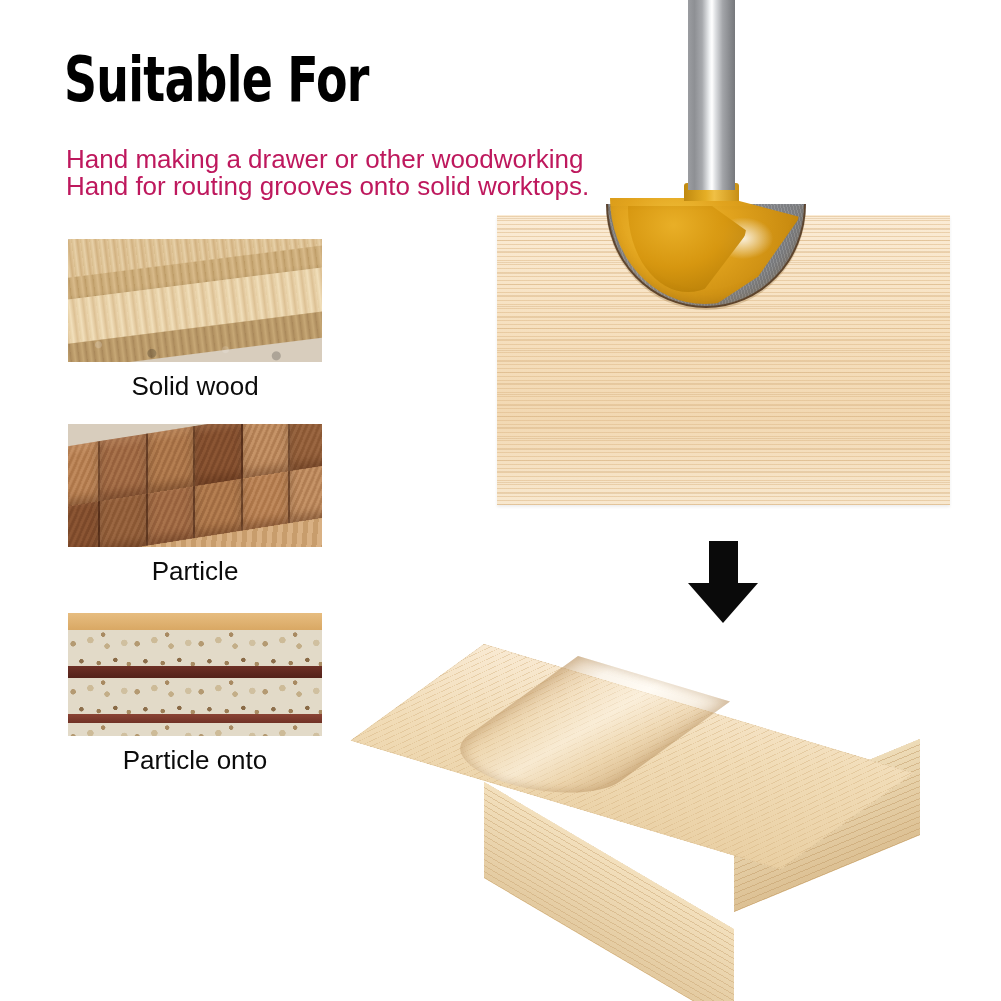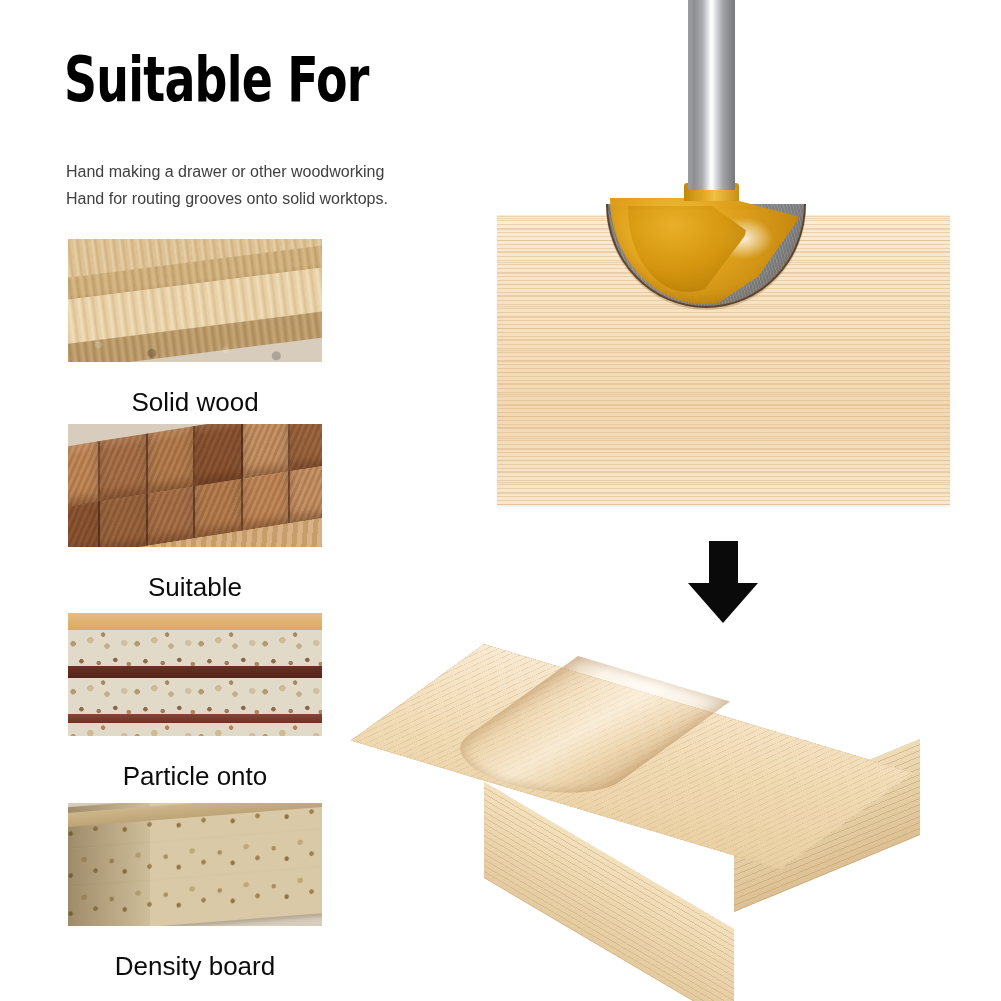--- a/index.html
+++ b/index.html
@@ -36,44 +36,44 @@
     color: #000000;
     transform: scaleX(0.74);
     transform-origin: left top;
     white-space: nowrap;
   }
 
   
   #subcopy {
     position: absolute;
     left: 66px;
-    top: 158px;
+    top: 146px;
     font-family: "Liberation Sans", sans-serif;
-    font-size: 16px;
+    font-size: 26px;
     line-height: 27px;
-    color: #404040;
+    color: #be185d;
     white-space: nowrap;
   }
   #subcopy .line { display: block; }
 
   
   .material {
     position: absolute;
     left: 68px;
     width: 254px;
   }
   .material .thumb {
     width: 254px;
     height: 123px;
     position: relative;
     overflow: hidden;
     background: #d8cdbd;
   }
   .material .caption {
-    margin-top: 25px;
+    margin-top: 9px;
     width: 254px;
     text-align: center;
     font-family: "Liberation Sans", sans-serif;
     font-size: 26px;
     line-height: 30px;
     color: #0b0b0b;
     white-space: nowrap;
   }
   #material-0 { top: 239px; }
   #material-1 { top: 424px; }
@@ -465,50 +465,35 @@
       </div>
       <div class="row r1">
         <div class="blk c1"></div>
           <div class="blk c0"></div>
           <div class="blk c3"></div>
         <div class="blk c2"></div>
           <div class="blk c5"></div>
           <div class="blk c4"></div>
       </div>
     </div>
-    <div class="caption">Suitable</div>
+    <div class="caption">Particle</div>
   </div>
 
   <div class="material" id="material-2">
     <div class="thumb tw-part">
       <div class="veneer"></div>
       <div class="chip l1"></div>
       <div class="band b1"></div>
       <div class="chip l2"></div>
       <div class="band b2"></div>
       <div class="chip l3"></div>
     </div>
     <div class="caption">Particle onto</div>
   </div>
 
-  <div class="material" id="material-3">
-    <div class="thumb tw-dens">
-      <div class="slab s1">
-          <div class="dark"></div>
-        </div>
-      <div class="slab s2">
-          <div class="dark"></div>
-        </div>
-      <div class="slab s3">
-          <div class="dark"></div>
-        </div>
-      <div class="topface"></div>
-    </div>
-    <div class="caption">Density board</div>
-  </div>
 
   <div id="bit-scene">
     <div id="board-top"></div>
     <div id="board-cut"></div>
     <div id="carbide"></div>
     <div id="bit-body"></div>
     <div id="bit-body-inner"></div>
     <div id="bit-shadow"></div>
     <div id="collar"></div>
     <div id="shank"></div>

